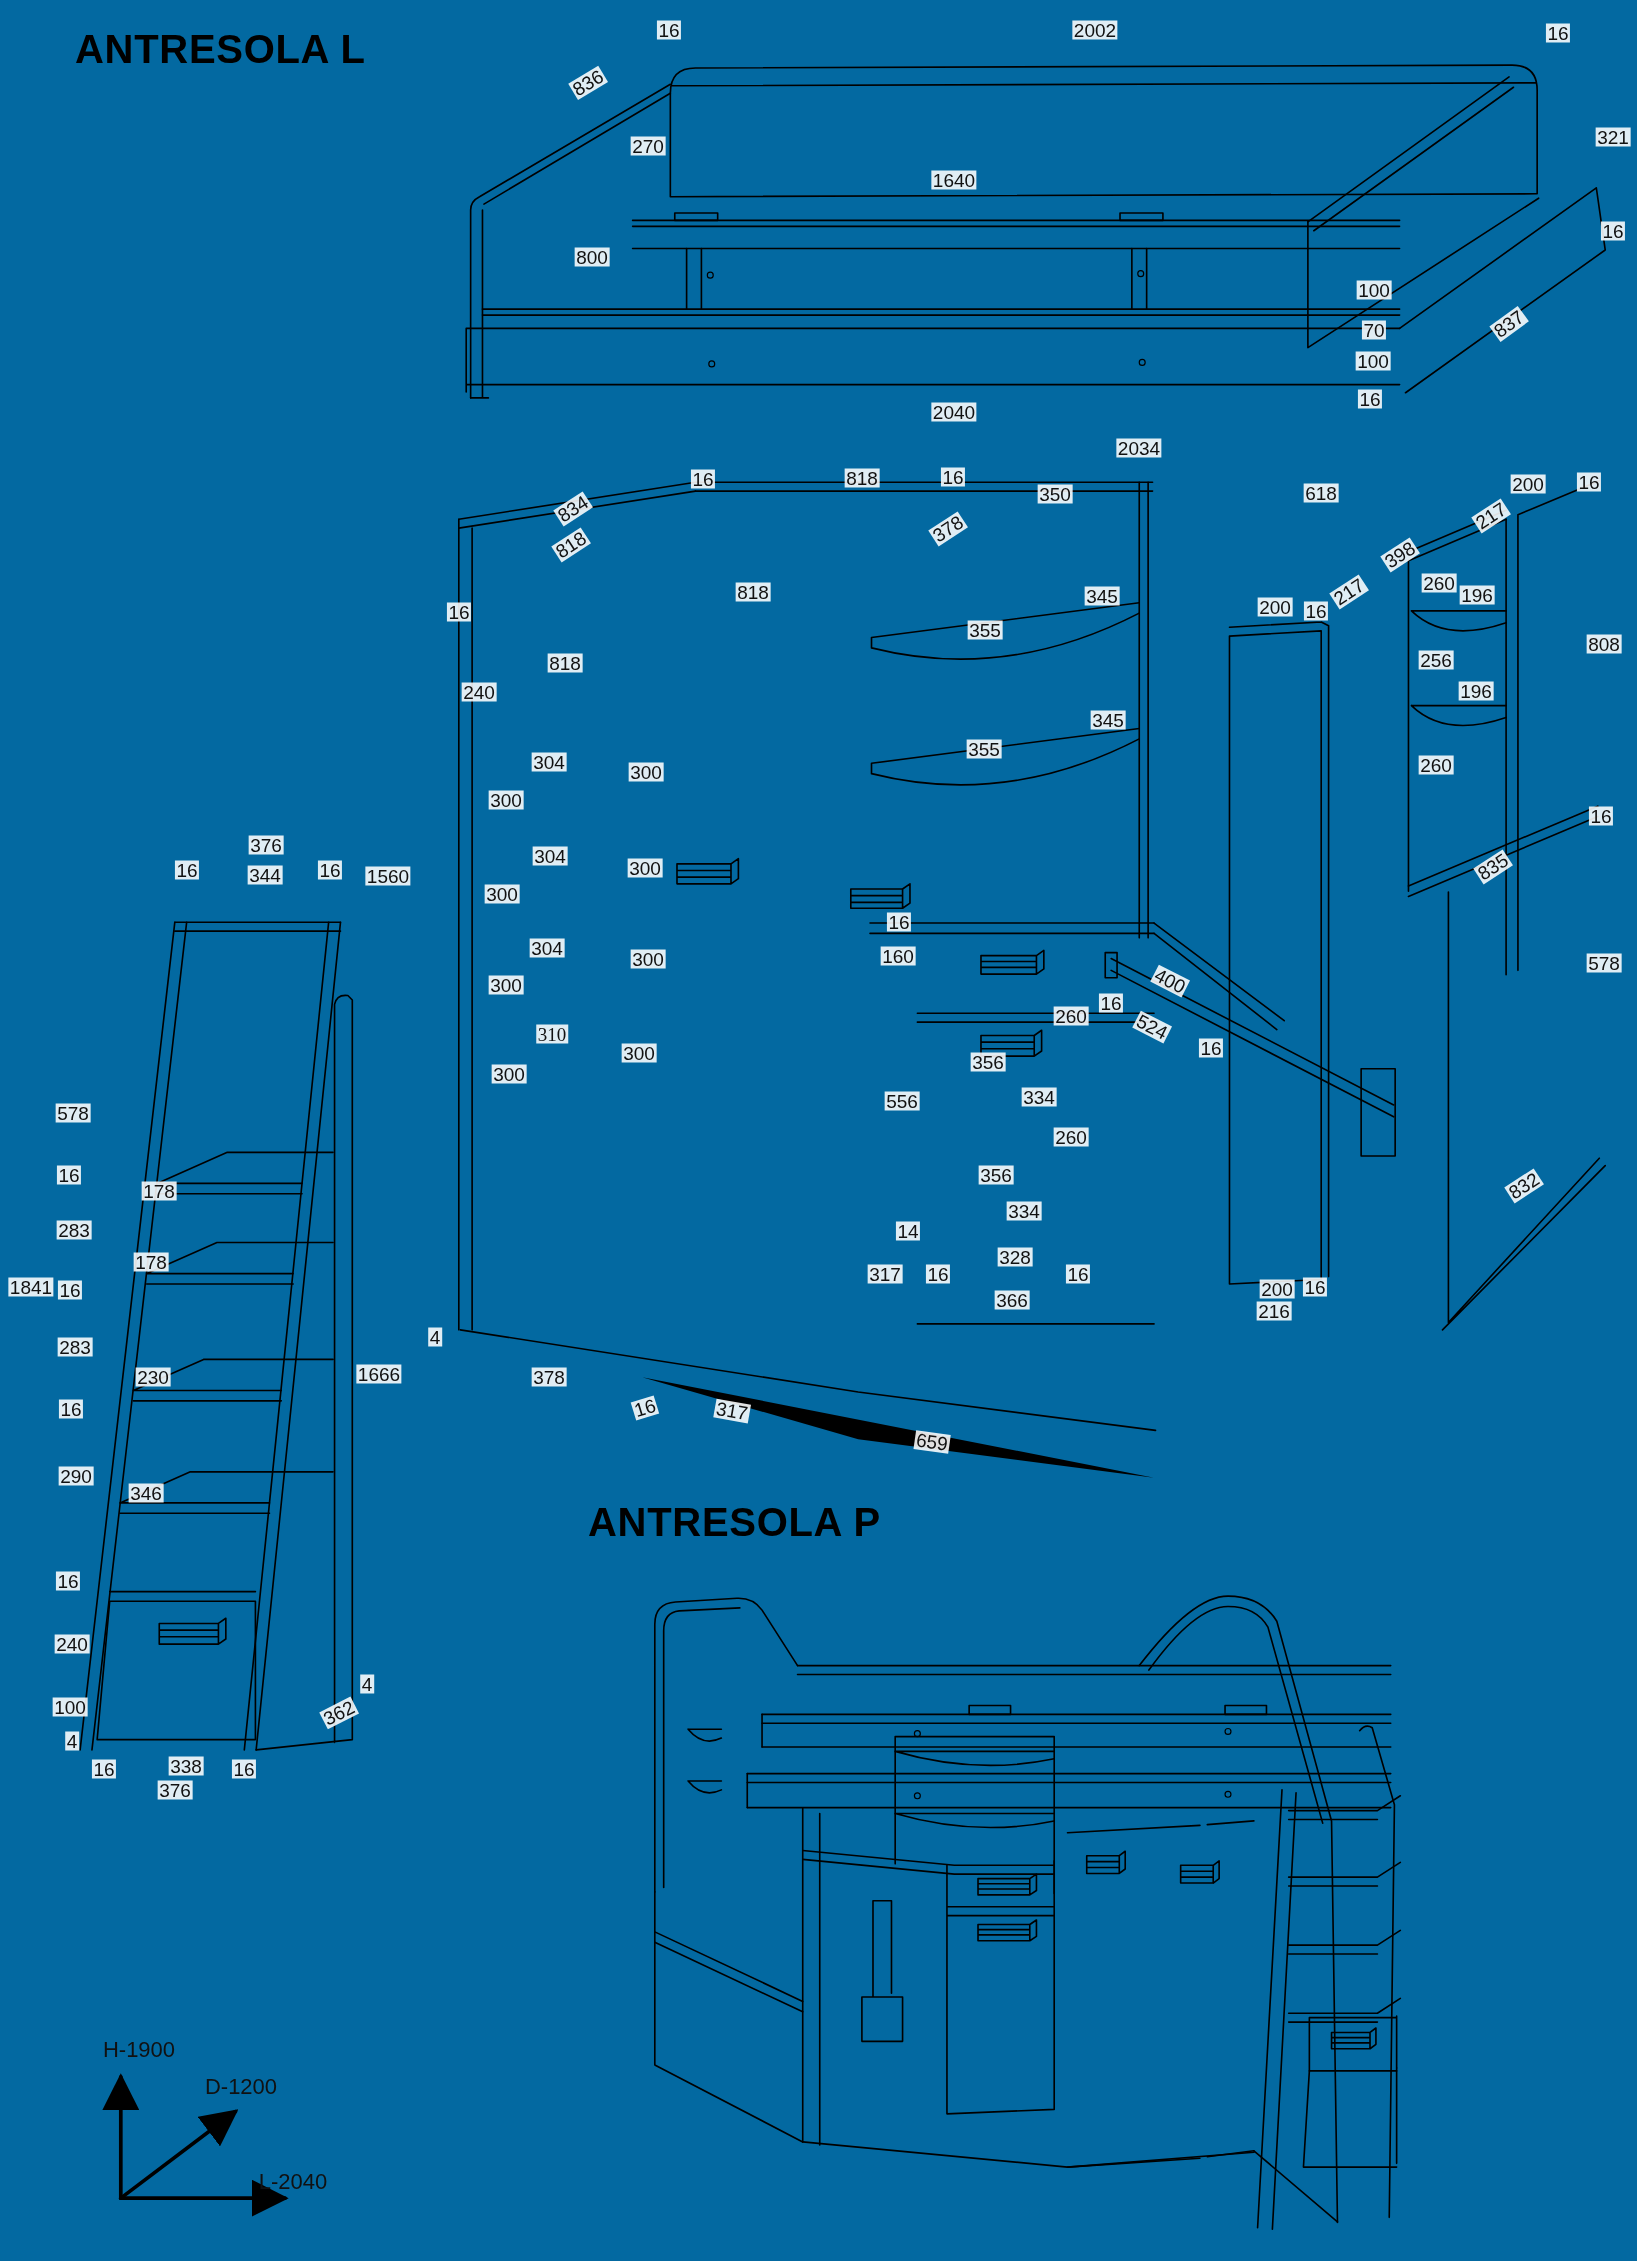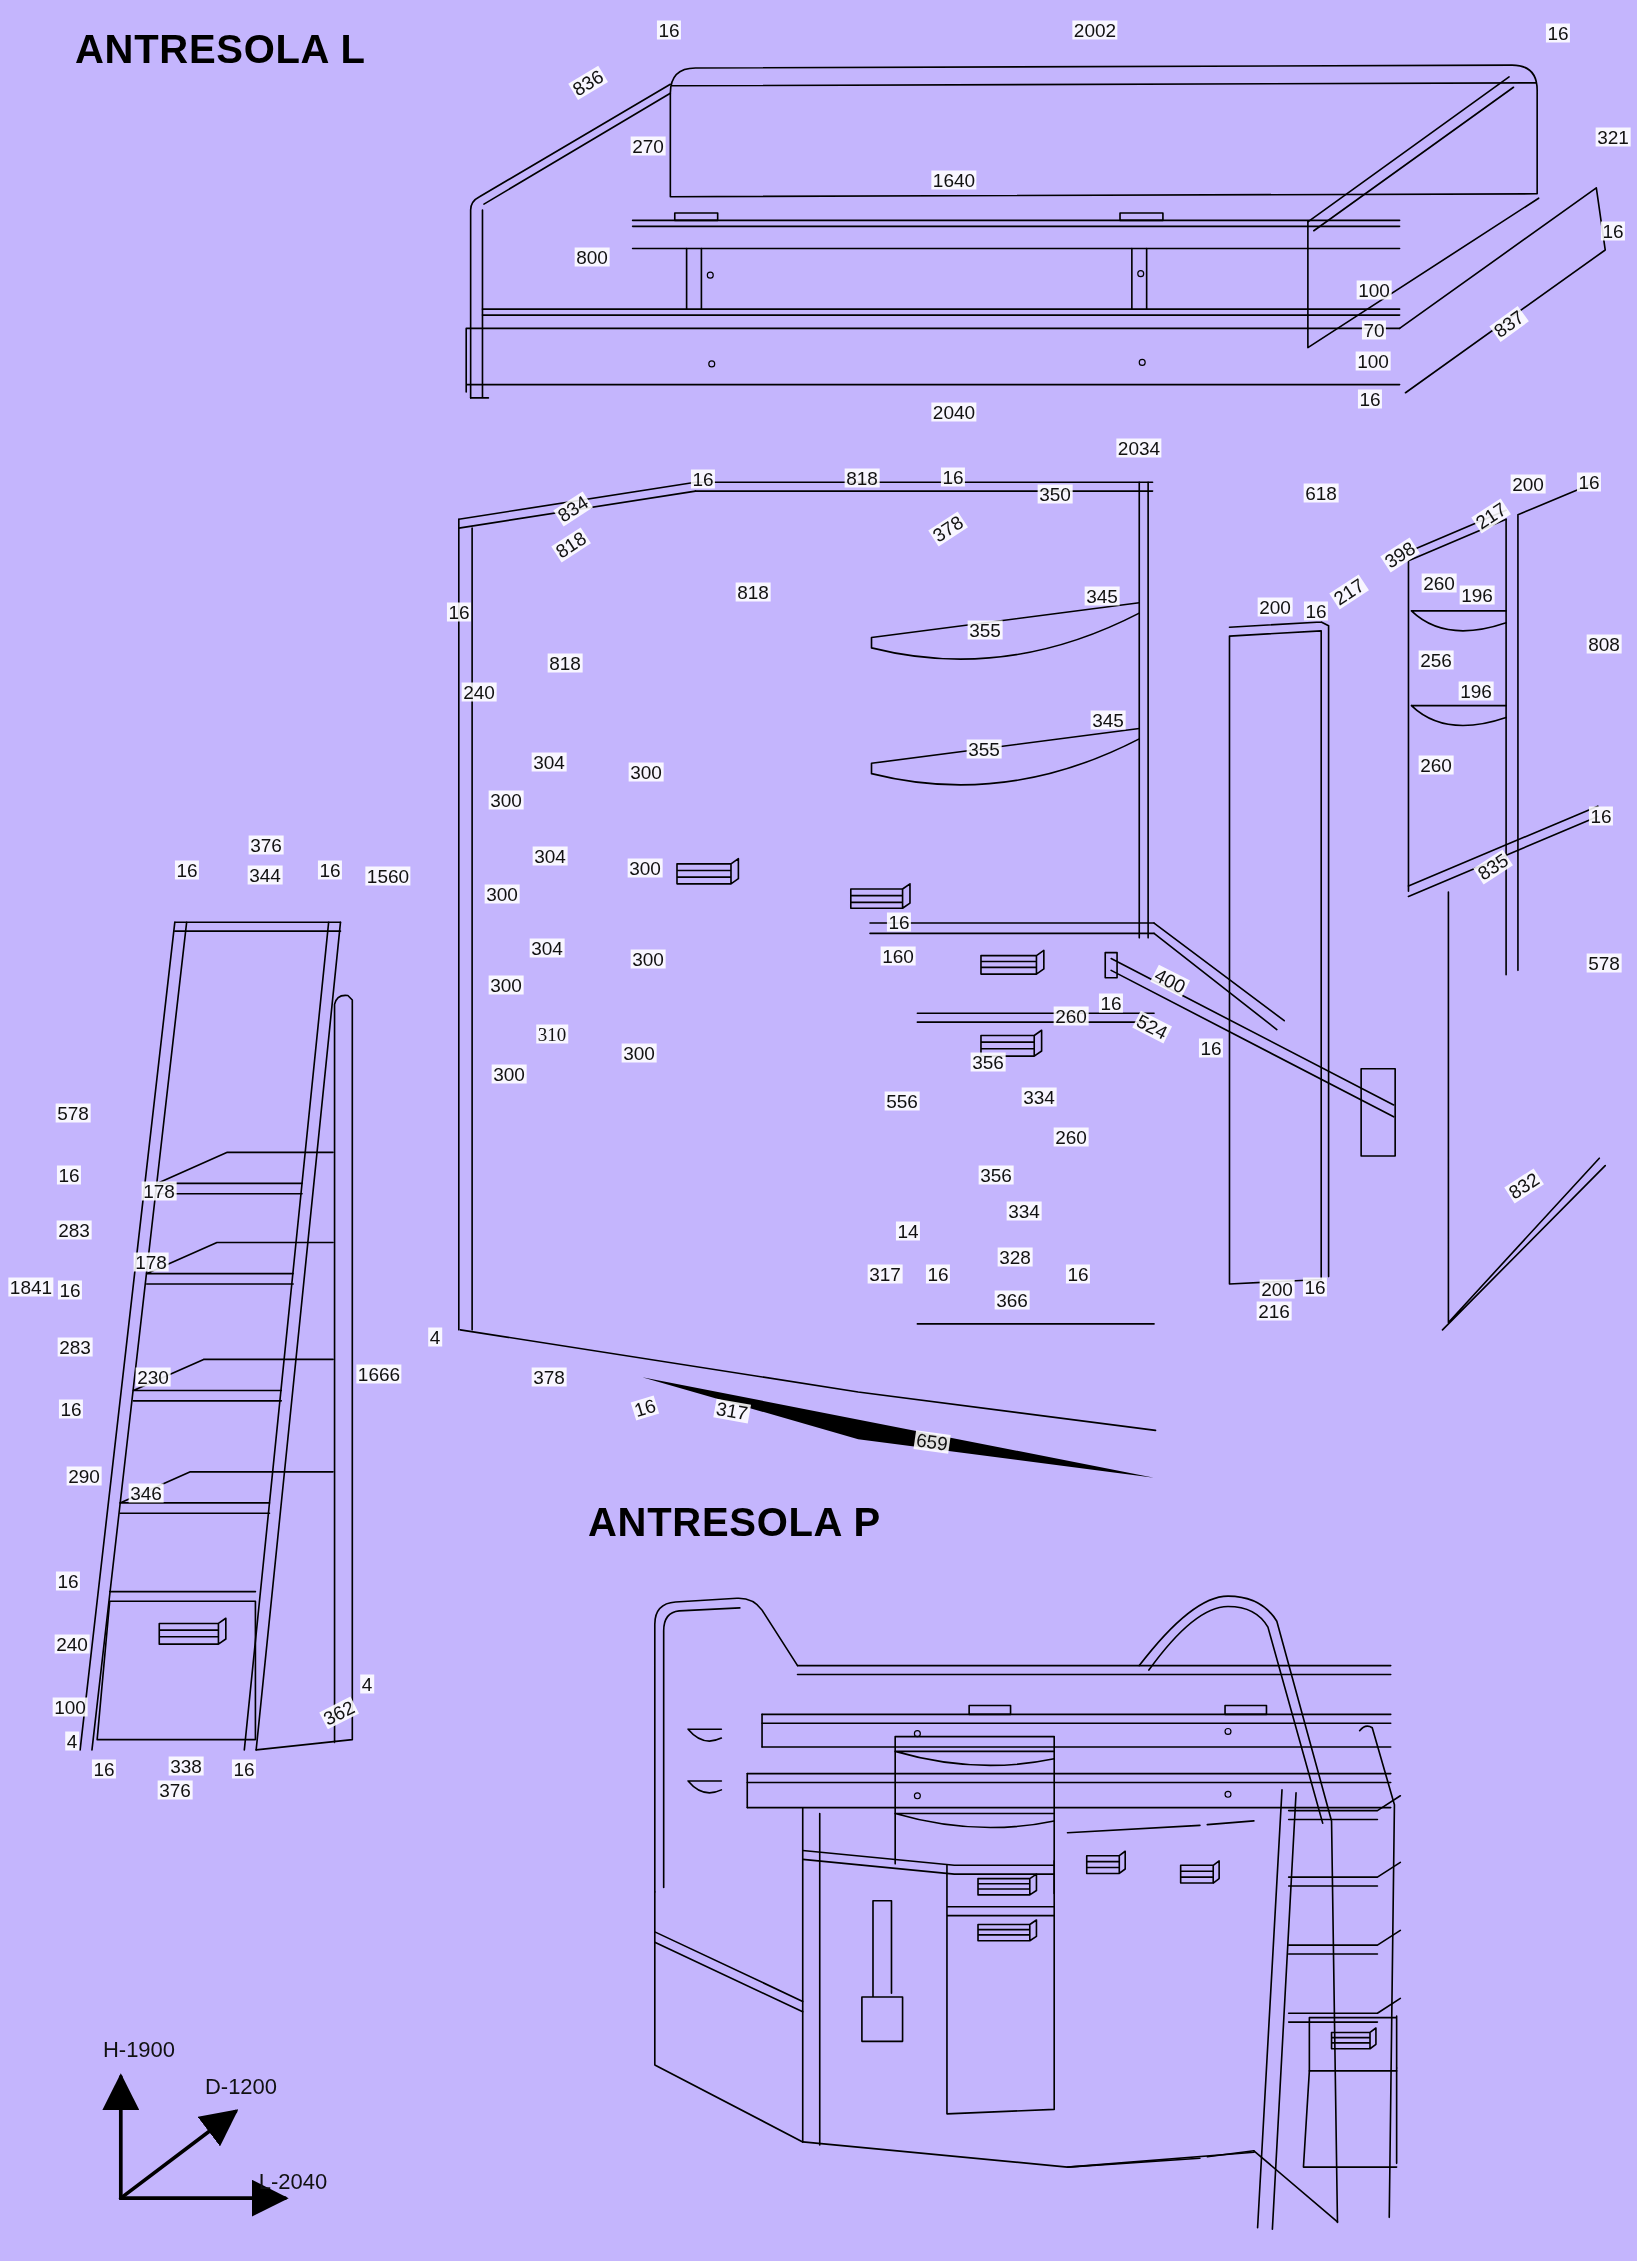--- a/index.html
+++ b/index.html
@@ -1,16 +1,16 @@
 <!DOCTYPE html>
 <html style="font-size:12px"><head>
 <meta charset="utf-8">
 <style>
   html,body{margin:0;padding:0;background:#fff;}
-  .page{position:relative;width:1638px;height:2261px;background:#c4b5fd;overflow:hidden;
+  .page{position:relative;width:1638px;height:2261px;background:#0369a1;overflow:hidden;
         font-family:"Liberation Sans",sans-serif;color:#000;}
   .title{position:absolute;margin:0;font-weight:bold;font-size:40px;letter-spacing:0.7px;color:#000;white-space:nowrap;}
   #title-l{left:75px;top:27px;}
   #title-p{left:588px;top:1500px;}
   .dim{position:absolute;transform:translate(-50%,-50%);font-size:19px;line-height:1;
        color:#111;background:rgba(255,255,255,.88);padding:0 1.5px;white-space:nowrap;}
   .dim.axis{font-size:22px;background:transparent;}
   svg.art{position:absolute;left:0;top:0;width:1638px;height:2261px;}
   .s{fill:none;stroke:#000;stroke-width:2.2;stroke-linecap:round;stroke-linejoin:round;}
   .h{stroke-width:3.4;}
@@ -322,21 +322,21 @@
       <span class="dim" style="left: 265px; top: 875px; transform: translate(-50%, -50%);">344</span>
       <span class="dim" style="left: 330px; top: 870px; transform: translate(-50%, -50%);">16</span>
       <span class="dim" style="left: 73px; top: 1113px; transform: translate(-50%, -50%);">578</span>
       <span class="dim" style="left: 159px; top: 1191px; transform: translate(-50%, -50%);">178</span>
       <span class="dim" style="left: 69px; top: 1175px; transform: translate(-50%, -50%);">16</span>
       <span class="dim" style="left: 74px; top: 1230px; transform: translate(-50%, -50%);">283</span>
       <span class="dim" style="left: 31px; top: 1287px; transform: translate(-50%, -50%);">1841</span>
       <span class="dim" style="left: 70px; top: 1290px; transform: translate(-50%, -50%);">16</span>
       <span class="dim" style="left: 75px; top: 1347px; transform: translate(-50%, -50%);">283</span>
       <span class="dim" style="left: 71px; top: 1409px; transform: translate(-50%, -50%);">16</span>
-      <span class="dim" style="left: 76px; top: 1476px; transform: translate(-50%, -50%); margin-left: 8px;">290</span>
+      <span class="dim" style="left: 76px; top: 1476px; transform: translate(-50%, -50%);">290</span>
       <span class="dim" style="left: 68px; top: 1581px; transform: translate(-50%, -50%);">16</span>
       <span class="dim" style="left: 151px; top: 1262px; transform: translate(-50%, -50%);">178</span>
       <span class="dim" style="left: 153px; top: 1377px; transform: translate(-50%, -50%); text-align: right;">230</span>
       <span class="dim" style="left: 146px; top: 1493px; transform: translate(-50%, -50%);">346</span>
       <span class="dim" style="left: 72px; top: 1644px; transform: translate(-50%, -50%);">240</span>
       <span class="dim" style="left: 70px; top: 1707px; transform: translate(-50%, -50%);">100</span>
       <span class="dim" style="left: 72px; top: 1741px; transform: translate(-50%, -50%);">4</span>
       <span class="dim" style="left: 379px; top: 1374px; transform: translate(-50%, -50%);">1666</span>
       <span class="dim" style="left: 339px; top: 1713px; transform: translate(-50%, -50%) rotate(-27deg);">362</span>
       <span class="dim" style="left: 367px; top: 1684px; transform: translate(-50%, -50%);">4</span>

